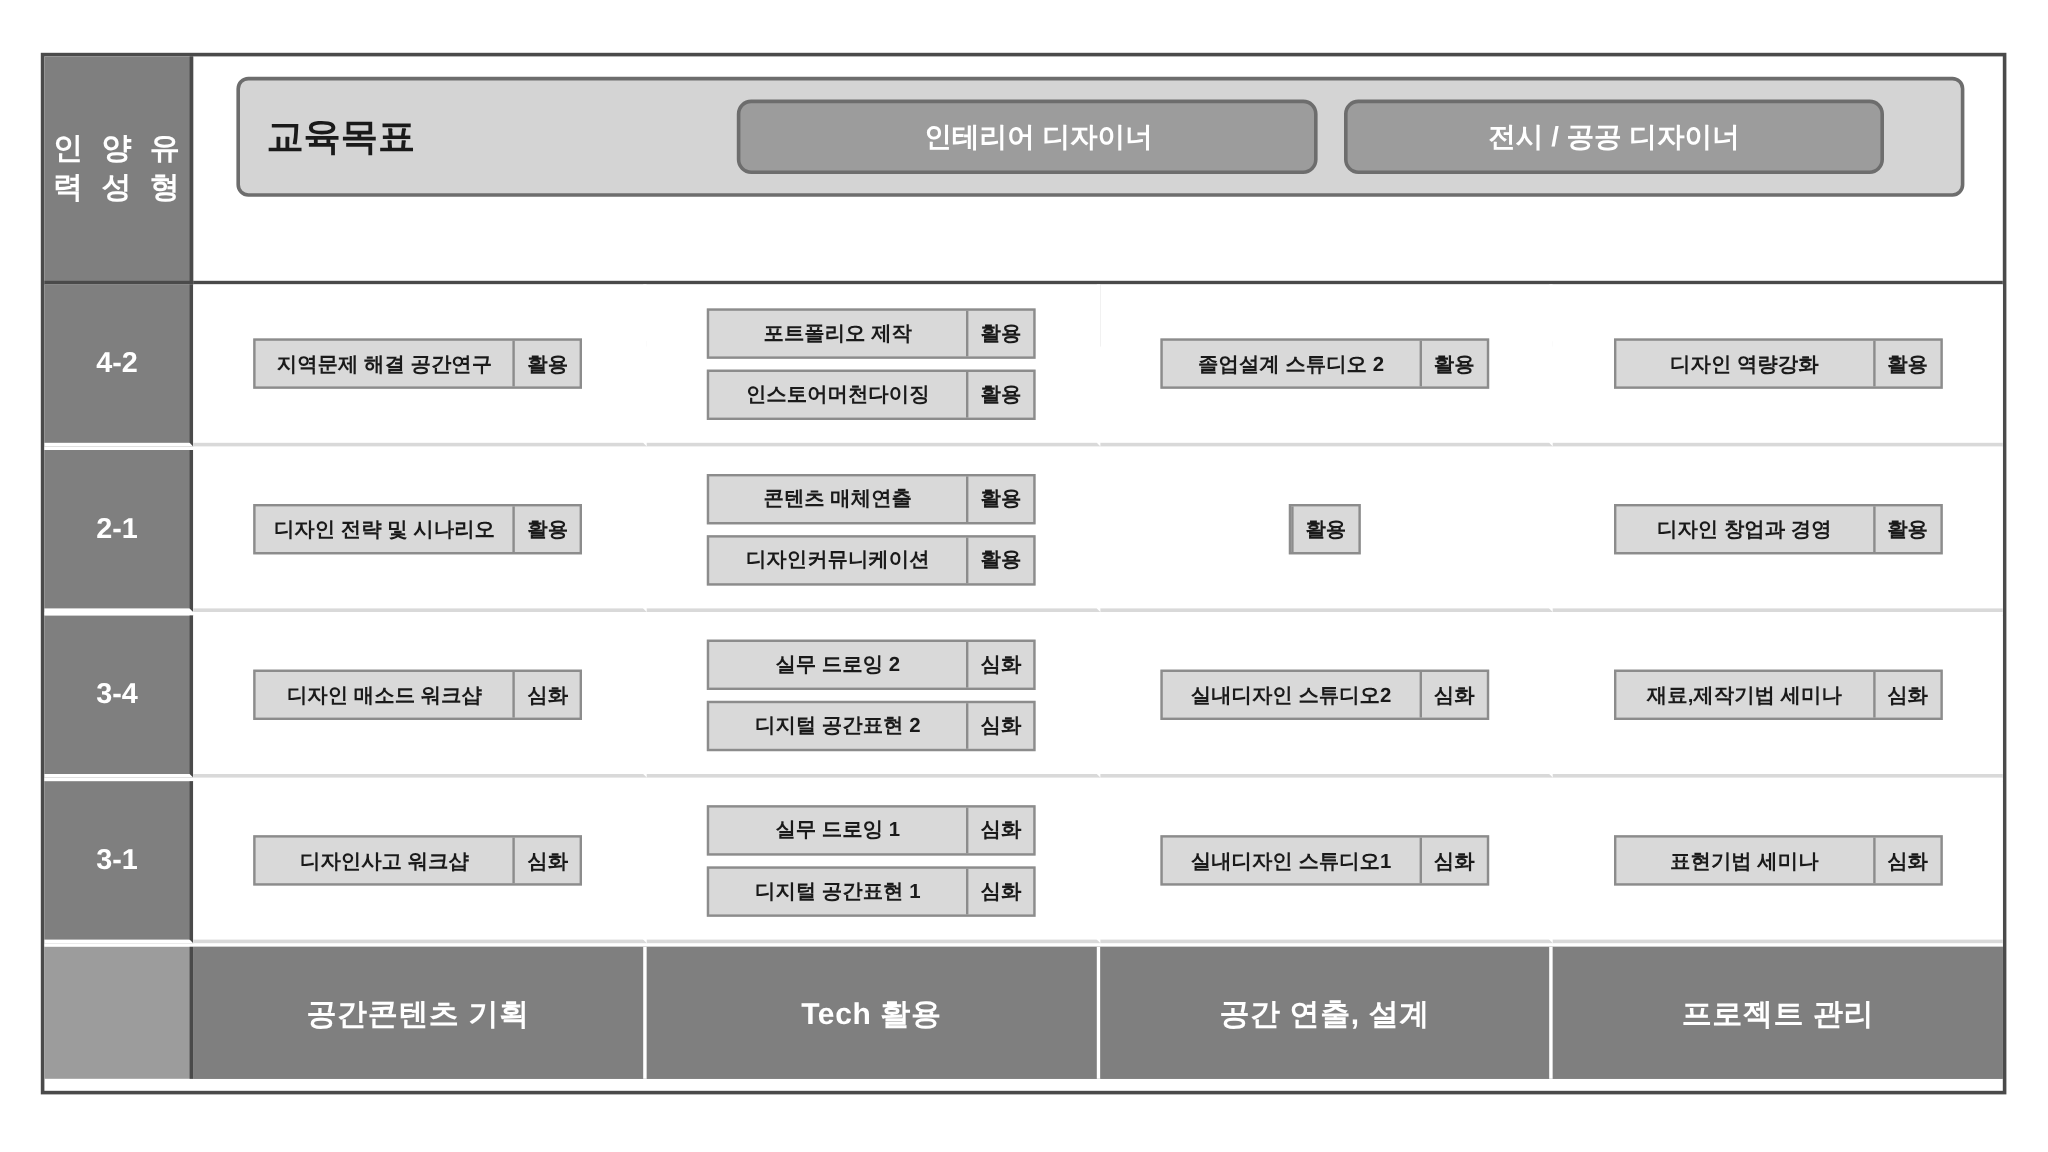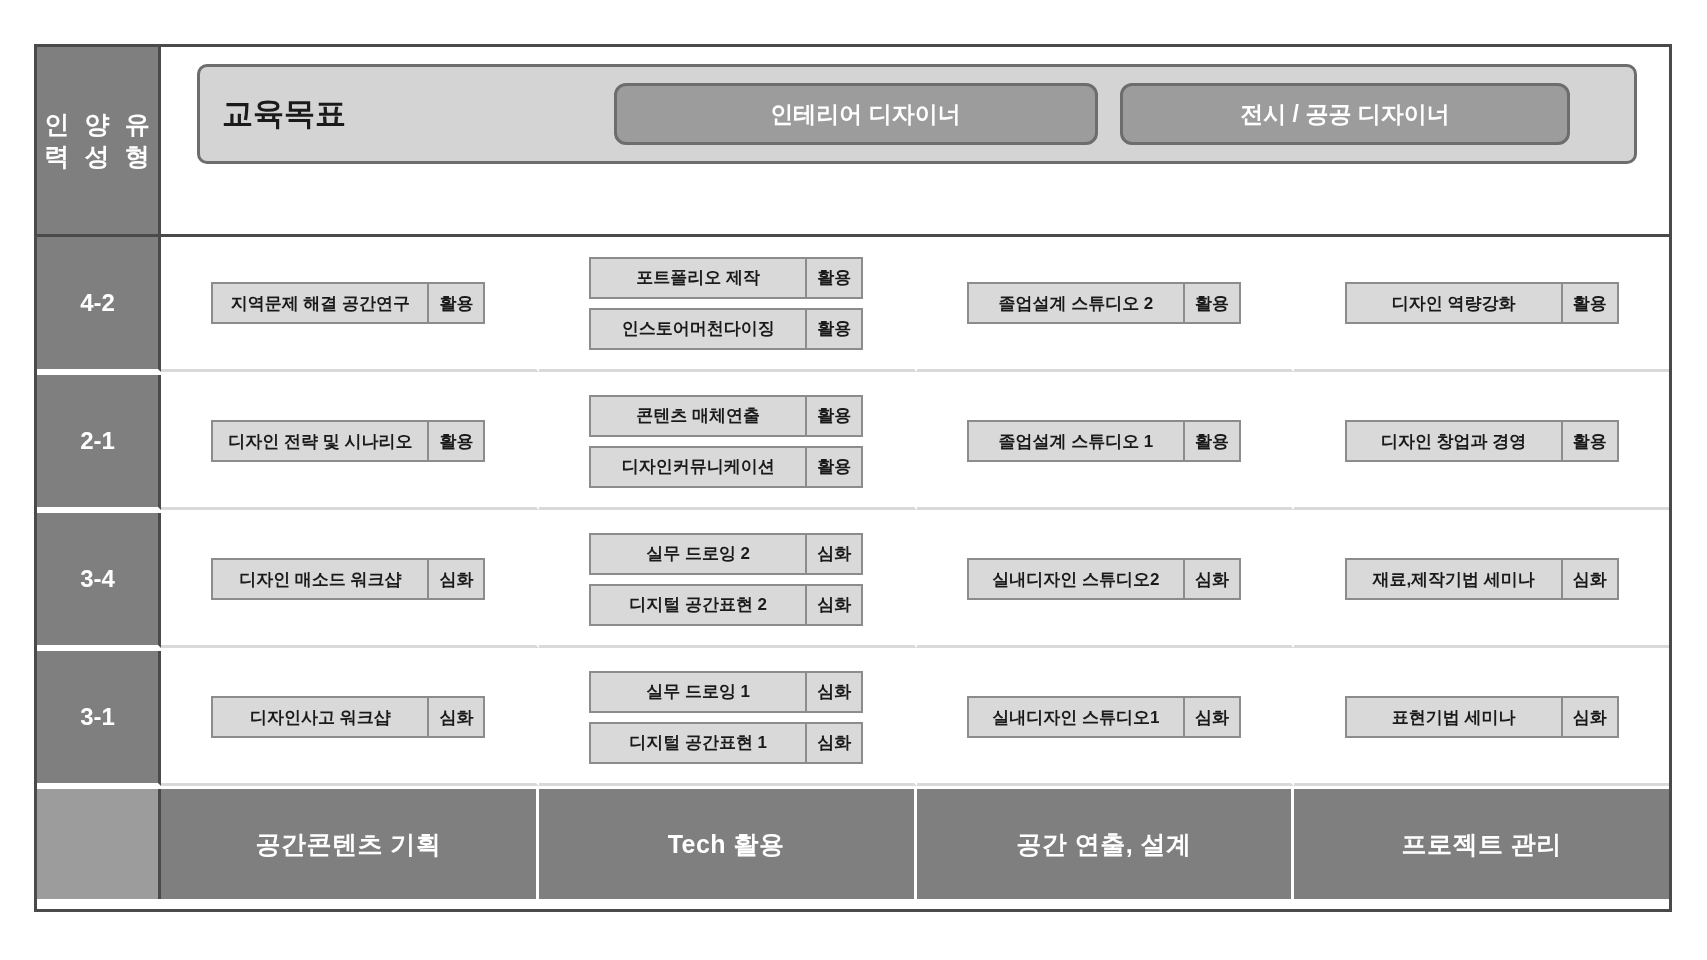--- a/index.html
+++ b/index.html
@@ -285,21 +285,20 @@
               <div class="name">콘텐츠 매체연출</div>
               <div class="tag">활용</div>
             </div>
             <div class="chip">
               <div class="name">디자인커뮤니케이션</div>
               <div class="tag">활용</div>
             </div>
           </div>
           <div class="cell">
             <div class="chip">
-              <div class="name">졸업설계 스튜디오 1</div>
               <div class="tag">활용</div>
             </div>
           </div>
           <div class="cell">
             <div class="chip">
               <div class="name">디자인 창업과 경영</div>
               <div class="tag">활용</div>
             </div>
           </div>
         </div>

